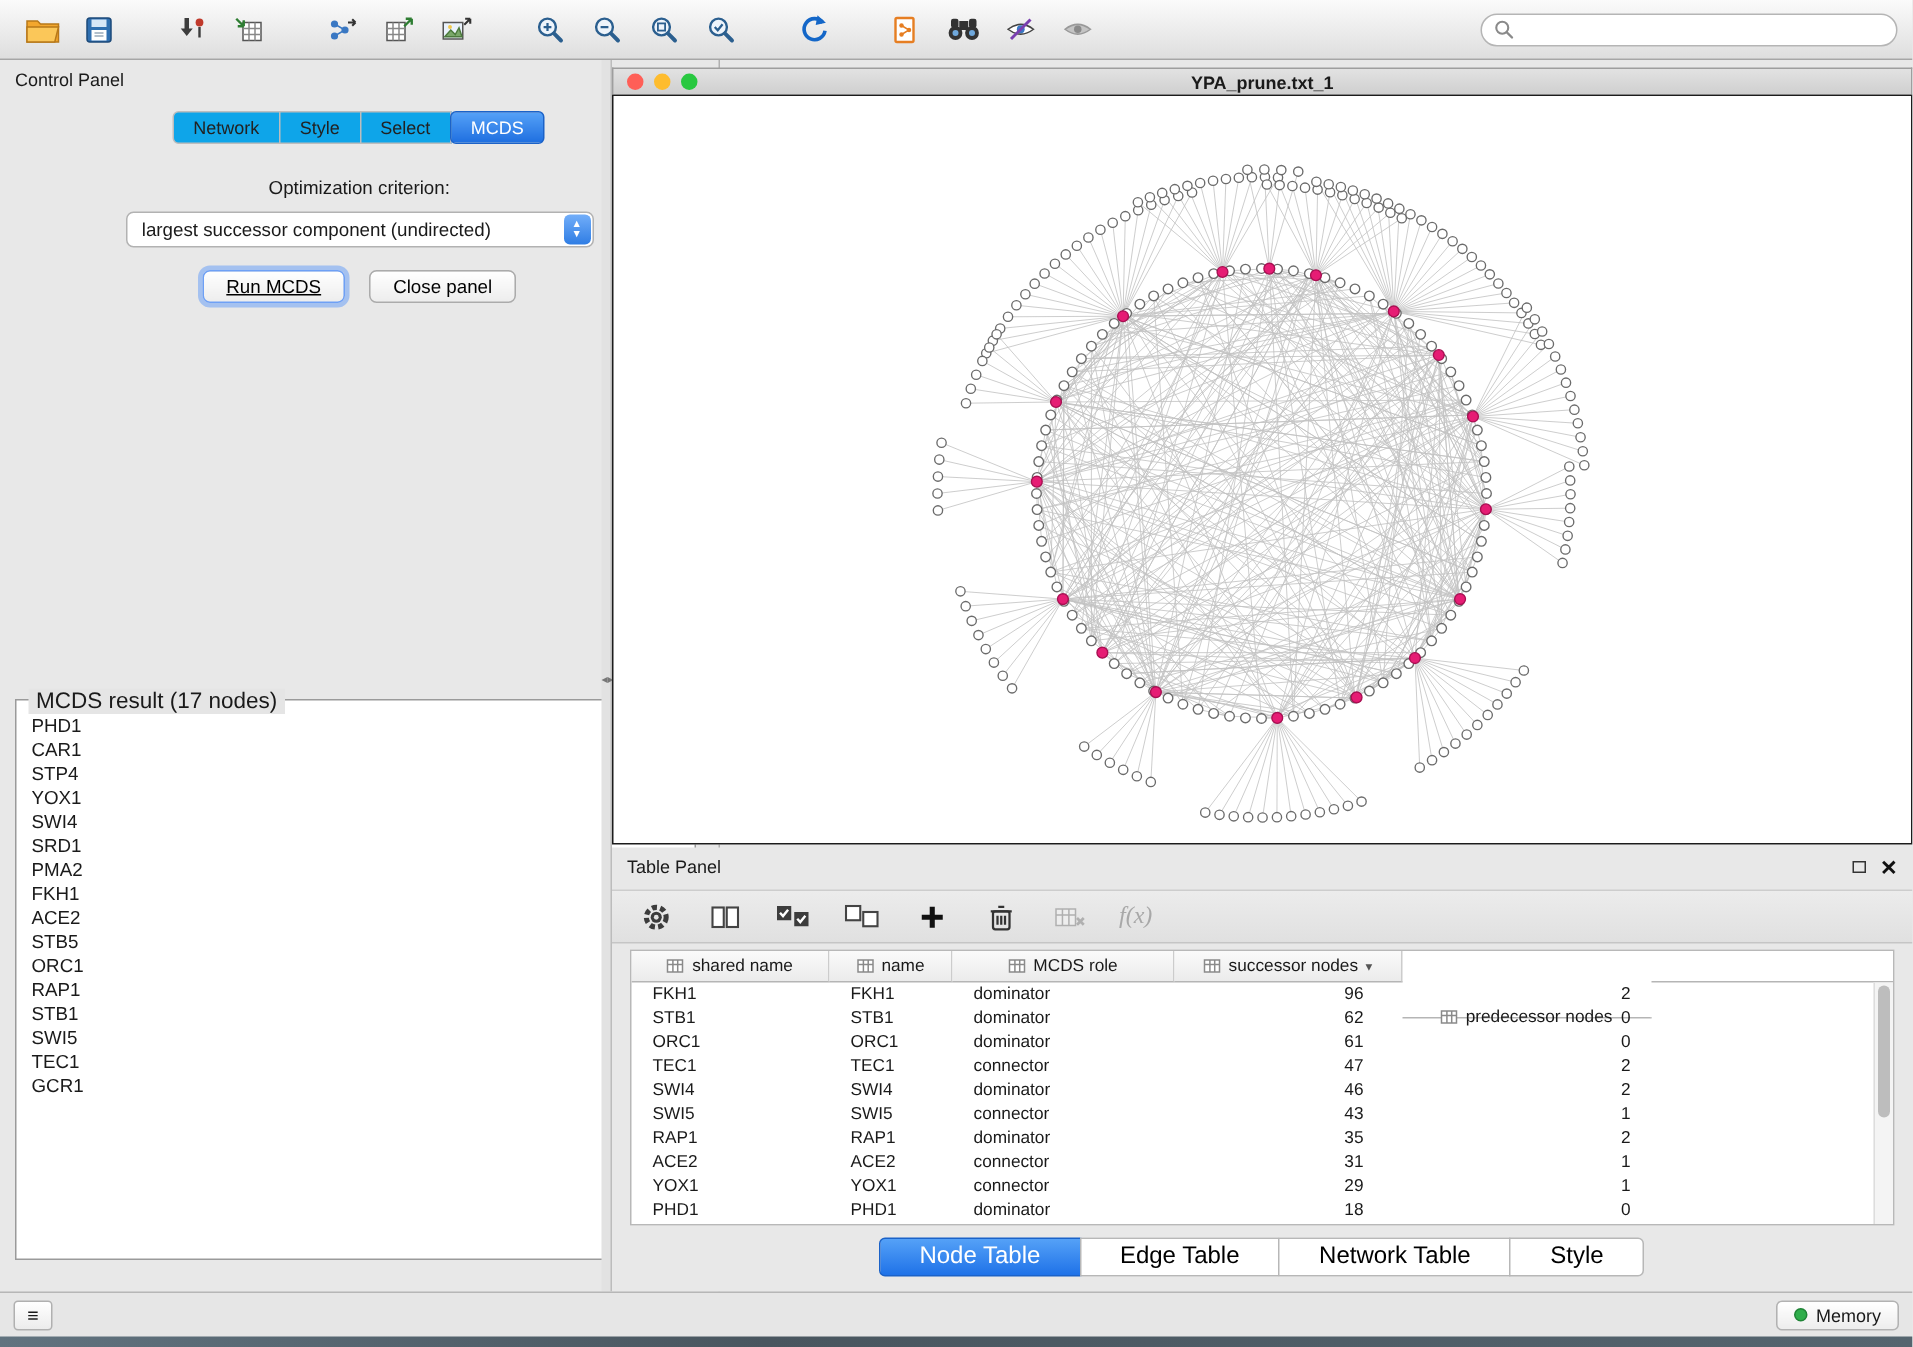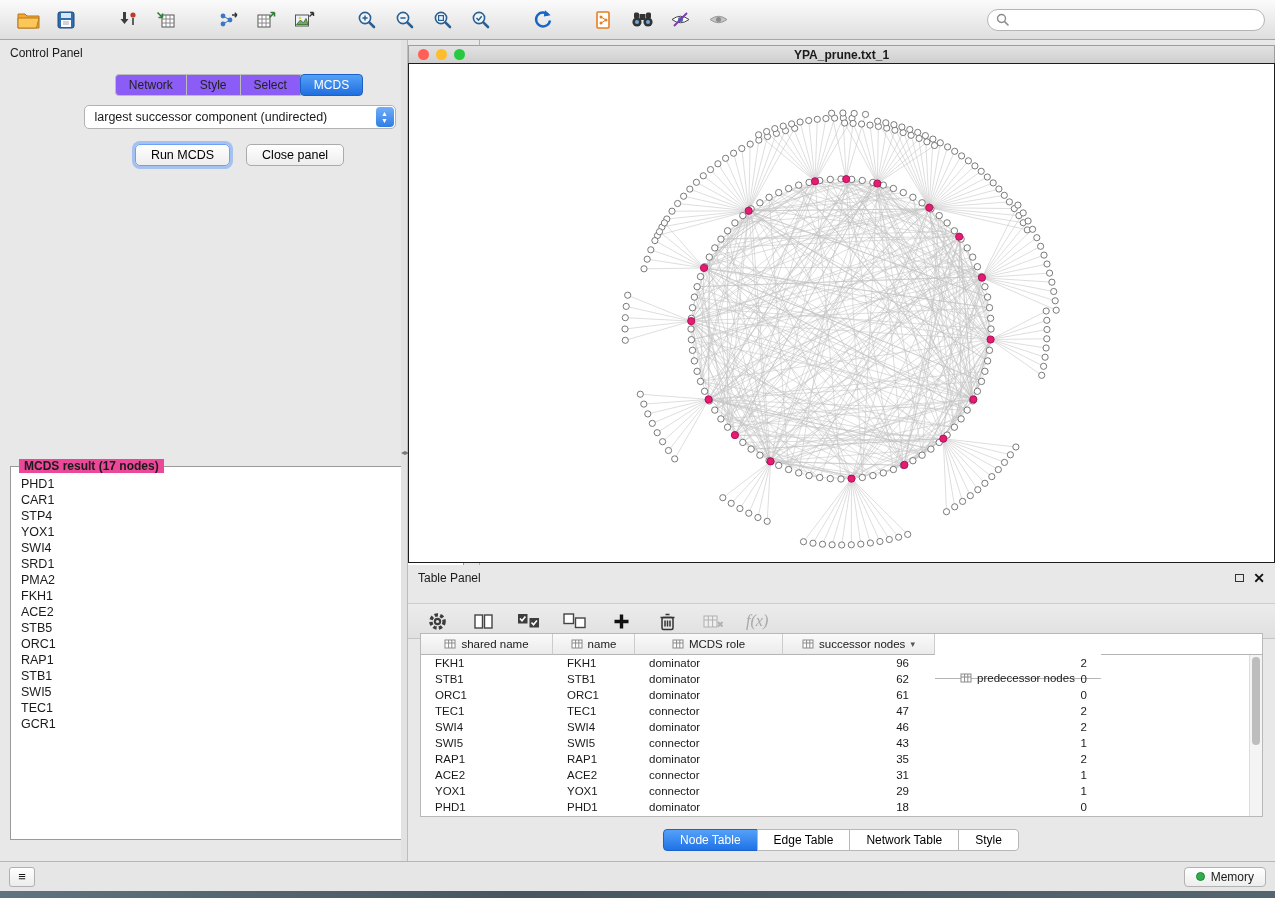--- a/index.html
+++ b/index.html
@@ -19,78 +19,78 @@
   .search-input { border:none; outline:none; flex:1; font-size:12px; background:transparent; }
 
   
   .control-panel { position:absolute; left:0; top:40px; width:480px; bottom:37px;
     background:#e8e8e8; border-right:1px solid #b0b0b0; }
   .panel-header { height:26px; display:flex; align-items:center; padding:0 10px; font-size:12px; }
   .win-btns { margin-left:auto; display:flex; align-items:center; gap:9px; }
   .float-box { width:9px; height:8px; border:1.5px solid #333; display:inline-block; }
   .close-x { font-size:14px; font-weight:bold; color:#111; line-height:10px; cursor:pointer; }
   .cp-tabs { display:flex; justify-content:center; margin-top:8px; }
-  .cp-tab { font-size:12px; padding:3px 13px; background:#8b5cf6; border:1px solid #bdbdbd;
+  .cp-tab { font-size:12px; padding:3px 13px; background:#0ea5e9; border:1px solid #bdbdbd;
     color:#222; margin-left:-1px; cursor:pointer; }
   .cp-tab:first-child { border-radius:4px 0 0 4px; }
   .cp-tab:last-child { border-radius:0 4px 4px 0; }
   .cp-tab.active { background:linear-gradient(#55a1f7,#1f6fe0); color:#fff; border-color:#1b62c8; border-radius:4px; }
   .opt-label { text-align:center; margin-top:22px; font-size:12.5px; }
   .dropdown { margin:9px auto 0; width:312px; height:24px; background:#fff; border:1px solid #b2b2b2;
     border-radius:5px; position:relative; display:flex; align-items:center; padding-left:10px;
     font-size:12.5px; cursor:pointer; }
   .stepper { position:absolute; right:1px; top:1px; bottom:1px; width:18px;
     background:linear-gradient(#72aef9,#2f7de4); border-radius:4px; color:#fff;
     display:flex; flex-direction:column; align-items:center; justify-content:center;
     font-size:7px; line-height:7px; }
   .btn-row { display:flex; justify-content:center; gap:16px; margin-top:15px; }
   .mac-btn { font-size:12.5px; padding:3px 15px; background:linear-gradient(#ffffff,#ededed);
     border:1px solid #ababab; border-radius:5px; cursor:pointer; }
-  .mac-btn.focused { box-shadow:0 0 0 3px rgba(108,160,245,0.55); border-color:#6ea0f5; }
+  .mac-btn.focused { box-shadow:0 0 0 3px rgba(108,160,245,0.55); border-color:#6ea0f5;text-decoration:underline; }
   .result-box { position:absolute; left:10px; right:15px; top:426px; bottom:21px;
     border:1px solid #9a9a9a; background:#fff; }
-  .result-legend { position:absolute; top:-8px; left:8px; background:#ec4899; padding:0 5px; font-size:12px;font-weight:bold; }
+  .result-legend { position:absolute; top:-8px; left:8px; background:#e5e5e5; padding:0 5px; font-size:15px; }
   .mcds-list { padding:9px 10px; font-size:12.5px; line-height:16px; overflow:hidden; height:100%; }
 
   
   .v-splitter { position:absolute; left:401px; top:40px; width:7px; bottom:37px;
     background:#e2e2e2; border-right:1px solid #bcbcbc; cursor:col-resize; }
   .v-splitter .grip { position:absolute; top:408px; left:0; font-size:8px; color:#777; }
 
   
   .net-window { position:absolute; left:408px; top:45px; width:867px; height:518px; }
   .net-titlebar { height:18px; background:linear-gradient(#e2e2e2,#cfcfcf); position:relative;
     display:flex; align-items:center; border:1px solid #9e9e9e; border-bottom:none; }
   .traffic { display:flex; gap:7px; padding-left:9px; z-index:2; }
   .light { width:11px; height:11px; border-radius:50%; display:inline-block; cursor:pointer; }
   .net-title { position:absolute; left:0; right:0; text-align:center; font-size:12px; font-weight:bold; }
   .net-canvas { position:absolute; top:18px; left:0; right:0; bottom:0; background:#fff; border:1px solid #1c1c1c; }
 
   
   .table-panel { position:absolute; left:408px; top:565px; width:867px; bottom:37px; background:#e8e8e8; }
-  .tp-toolbar { height:36px; margin-top:12px; background:linear-gradient(#ececec,#e0e0e0);
+  .tp-toolbar { height:36px; margin-top:2px; background:linear-gradient(#ececec,#e0e0e0);
     border-top:1px solid #cdcdcd; border-bottom:1px solid #c5c5c5;
     display:flex; align-items:center; padding:0 16px; gap:20px; }
   .tp-btn { border:none; background:transparent; display:flex; align-items:center; justify-content:center;
     width:26px; height:26px; cursor:pointer; }
   .fx-label { font-family:"Liberation Serif", serif; font-style:italic; font-size:16px; color:#a8a8a8; }
   .table-wrap { position:absolute; left:12px; right:12px; top:68px; bottom:44px;
     background:#fff; border:1px solid #b8b8b8; overflow:hidden; }
   .thead { display:flex; height:21px; }
   .th { background:linear-gradient(#fafafa,#ebebeb); border-right:1px solid #ccc; border-bottom:1px solid #b5b5b5;
     display:flex; align-items:center; justify-content:center; gap:5px; font-size:11.5px; cursor:pointer; }
   .th-fill { flex:1; border-bottom:1px solid #b5b5b5; background:#fff; }
   .tr { display:flex; height:16px; align-items:center; font-size:11.5px; cursor:default; }
   .td { overflow:hidden; white-space:nowrap; }
   .td.txt { padding-left:14px; }
   .td.num { text-align:right; }
   .vscroll { position:absolute; top:21px; right:0; bottom:0; width:13px; background:#f4f4f4; border-left:1px solid #ddd; }
   .vthumb { position:absolute; top:2px; left:2px; right:2px; height:88px; background:#bdbdbd; border-radius:5px; cursor:pointer; }
   .tp-tabs { position:absolute; left:0; right:0; bottom:10px; display:flex; justify-content:center; }
-  .tp-tab { font-size:12px; padding:3px 16px; background:#fff; border:1px solid #b7b7b7; margin-left:-1px; cursor:pointer; }
+  .tp-tab { font-size:16px; padding:3px 26px; background:#fff; border:1px solid #b7b7b7; margin-left:-1px; cursor:pointer; }
   .tp-tab:first-child { border-radius:4px 0 0 4px; }
   .tp-tab:last-child { border-radius:0 4px 4px 0; }
   .tp-tab.active { background:linear-gradient(#55a1f7,#1f72e8); color:#fff; border-color:#1b62c8; }
 
   
   .status-bar { position:absolute; left:0; right:0; bottom:7px; height:30px; background:#e6e6e6;
     border-top:1px solid #b6b6b6; display:flex; align-items:center; padding:0 9px; }
   .list-btn { width:26px; height:20px; border:1px solid #b0b0b0; border-radius:3px;
     background:linear-gradient(#fff,#ececec); font-size:13px; line-height:17px; text-align:center; cursor:pointer; }
   .memory-btn { margin-left:auto; display:flex; align-items:center; gap:6px;
@@ -288,20 +288,21 @@
       <span class="float-box"></span>
       <span class="close-x">✕</span>
     </span>
   </div>
   <div class="cp-tabs" id="cp-tabs">
       <button class="cp-tab">Network</button>
       <button class="cp-tab">Style</button>
       <button class="cp-tab">Select</button>
       <button class="cp-tab active">MCDS</button>
     </div>
+  <div class="opt-label">Optimization criterion:</div>
   <div class="dropdown">
     <span>largest successor component (undirected)</span>
     <span class="stepper">
         <span>▲</span>
         <span>▼</span>
       </span>
   </div>
   <div class="btn-row">
     <button class="mac-btn focused">Run MCDS</button>
     <button class="mac-btn">Close panel</button>

